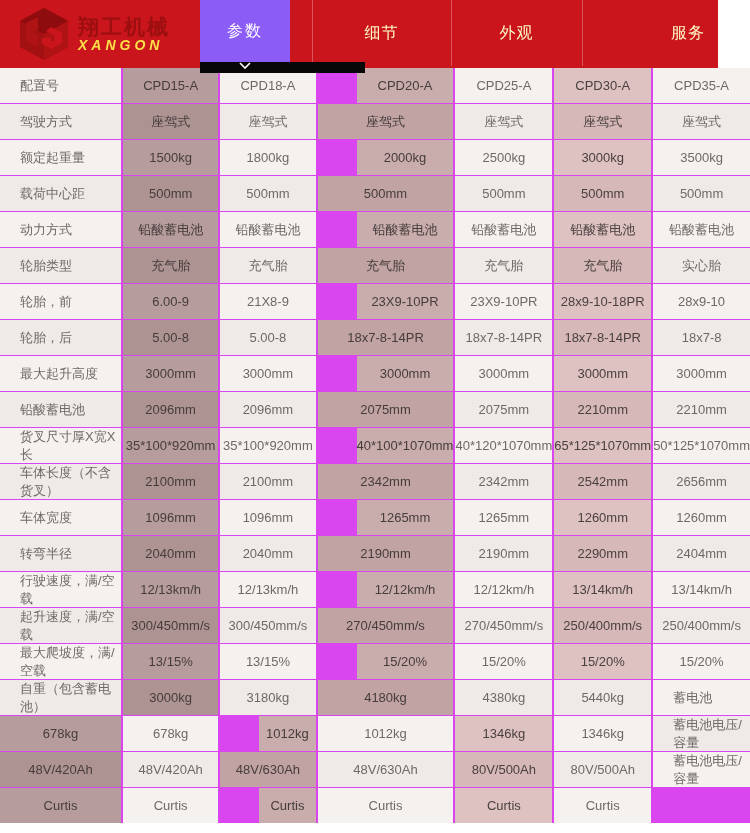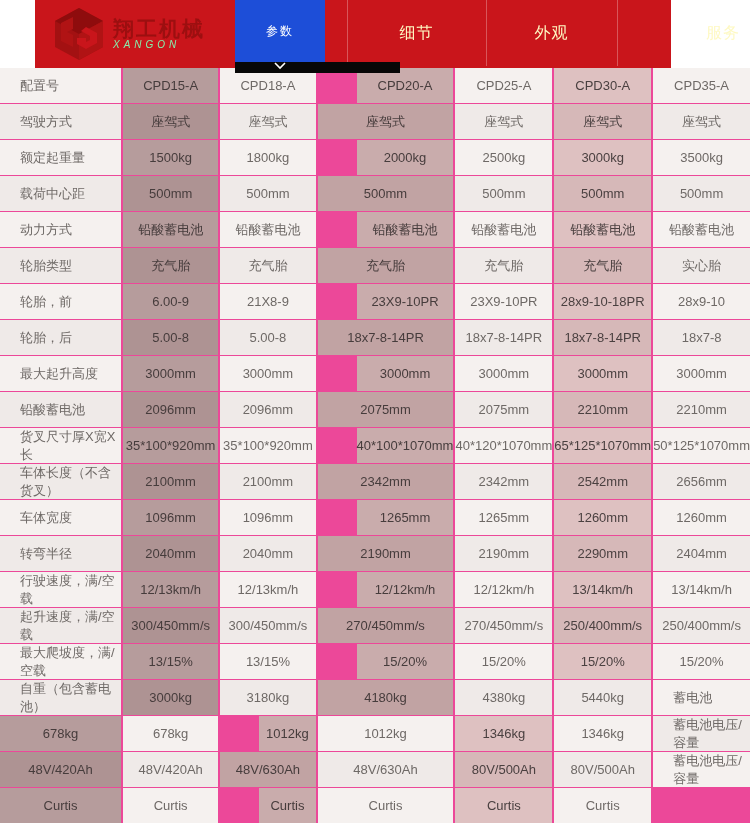--- a/index.html
+++ b/index.html
@@ -1,40 +1,40 @@
 <!DOCTYPE html>
 <html><head>
 <meta charset="utf-8">
 <style>
   * { margin:0; padding:0; box-sizing:border-box; }
   html,body { width:750px; }
   body { font-family:"Liberation Sans","DejaVu Sans",sans-serif; background:#ffffff; }
   .page { position:relative; width:750px; height:833px; overflow:hidden; background:#ffffff; }
 
   
-  header { position:relative; width:636px; height:68px; background:#c9151b;margin-left:35px; }
+  header { position:relative; width:718px; height:68px; background:#c9151b; }
   .logo { position:absolute; left:18px; top:7px; display:flex; align-items:center; gap:8px; cursor:pointer; }
   .logo-mark { width:52px; height:54px; }
   .logo-text { display:flex; flex-direction:column; line-height:1.05; }
   .logo-cn { font-size:21px; font-weight:bold; color:#9c0f10; letter-spacing:2px; }
-  .logo-en { font-size:10px; font-weight:normal; color:#86efac; letter-spacing:4px; font-style:italic; }
+  .logo-en { font-size:14px; font-weight:bold; color:#fde047; letter-spacing:4px; font-style:italic; }
 
   .nav-sep { position:absolute; top:0; width:1px; height:66px; background:rgba(255,255,255,0.28); }
   .tab { position:absolute; top:0; height:66px; display:flex; align-items:center; justify-content:center;
          color:#fef9c3; font-size:16px; letter-spacing:1px; cursor:pointer; }
-  .tab-active { position:absolute; left:200px; top:0; width:90px; height:62px; background:#1d4ed8;
-                display:flex; align-items:center; justify-content:center; color:#fff; font-size:12px;
+  .tab-active { position:absolute; left:200px; top:0; width:90px; height:62px; background:#8b5cf6;
+                display:flex; align-items:center; justify-content:center; color:#fff; font-size:16px;
                 letter-spacing:2px; cursor:pointer; z-index:3; }
   .tab-active-bar { position:absolute; left:200px; top:62px; width:165px; height:11px; background:#070707; z-index:3; }
   .chevron { position:absolute; left:233px; top:61px; z-index:4; }
 
   
   .spec-table { position:absolute; left:0; top:68px; width:750px;
                 display:grid; grid-template-columns:121px repeat(6,1fr);
-                column-gap:2px; row-gap:1px; background:#ec4899; }
+                column-gap:2px; row-gap:1px; background:#d946ef; }
   .lbl { height:35px; display:flex; align-items:center; padding-left:20px;
          font-size:13px; color:#4f4b4b; }
   .cel { height:35px; display:flex; align-items:center; justify-content:center; font-size:13px; }
   
   .lt-o { background:#f5f1ef; color:#6e6966; }
   .lt-e { background:#efeae8; color:#6e6966; }
   
   .d1-o { background:#b69c9c; color:#463c3c; }
   .d1-e { background:#ae9393; color:#463c3c; }
   .d3-o { background:#c9acac; color:#463c3c;margin-left:39px; }

